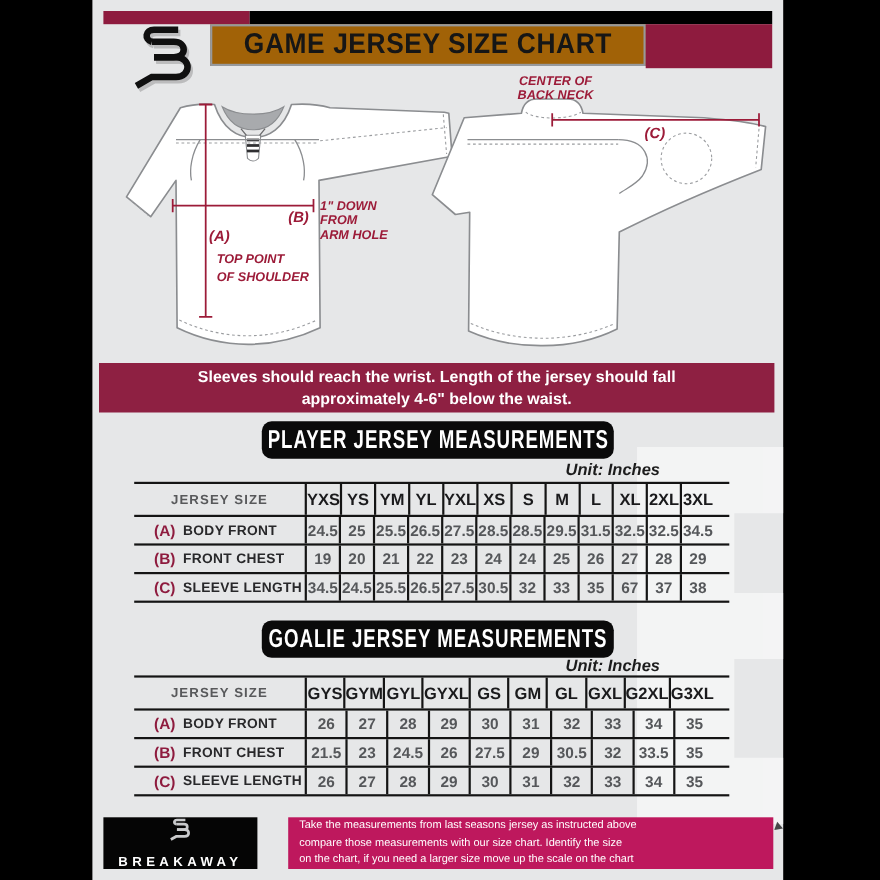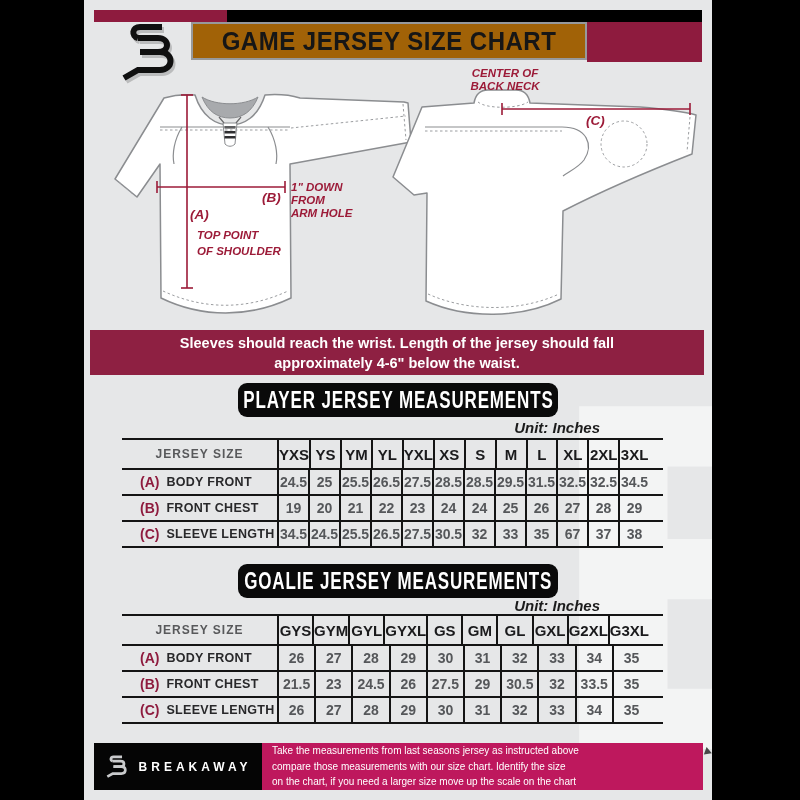--- a/index.html
+++ b/index.html
@@ -37,22 +37,22 @@
   .t-head{height:32px;border-top:2px solid #141414;justify-content:flex-end;}
   .t-label{width:155px;flex:none;display:flex;align-items:center;justify-content:flex-start;padding-left:18px;box-sizing:border-box;gap:7px;}
   .t-head .t-label{justify-content:center;padding-left:0;}
   .t-cell{flex:1;border-left:2px solid #141414;display:flex;align-items:center;justify-content:center;box-sizing:border-box;}
   .t-size{font-weight:bold;font-size:15px;color:#1a1a1c;}
   .t-val{font-size:14px;font-weight:600;color:#55575a;}
   .t-corner{font-size:12px;color:#58595b;letter-spacing:1px;font-weight:600;}
   .t-key{color:#8e1b3e;font-weight:bold;font-size:14px;}
   .t-name{color:#28282a;font-weight:bold;font-size:12.5px;letter-spacing:.3px;}
   
-  .footer-black{left:10px;top:743px;width:168px;height:47px;background:#050505;
-    display:flex;align-items:center;justify-content:center;gap:10px;}
+  .footer-black{left:10px;top:743px;width:140px;height:47px;background:#050505;
+    display:flex;align-items:center;justify-content:center;gap:10px;flex-direction:column;}
   .brand{color:#fff;font-size:12px;font-weight:bold;letter-spacing:4px;white-space:nowrap;}
   .footer-maroon{left:178px;top:743px;width:441px;height:47px;background:#be185d;color:#fff;
     display:flex;flex-direction:column;justify-content:center;padding:0 10px;box-sizing:border-box;
     font-size:10px;line-height:15.5px;font-weight:500;}
   .footer-maroon div{white-space:nowrap;}
   .cursor-artifact{left:621px;top:748px;width:0;height:0;border-left:7px solid #1f1f1f;
     border-top:4px solid transparent;border-bottom:4px solid transparent;transform:rotate(20deg);opacity:.8;}
   .diagram{left:0;top:60px;width:628px;height:265px;}
   svg text{font-family:"Liberation Sans",sans-serif;}
   .anno{fill:#9c1b38;font-style:italic;font-weight:bold;}

